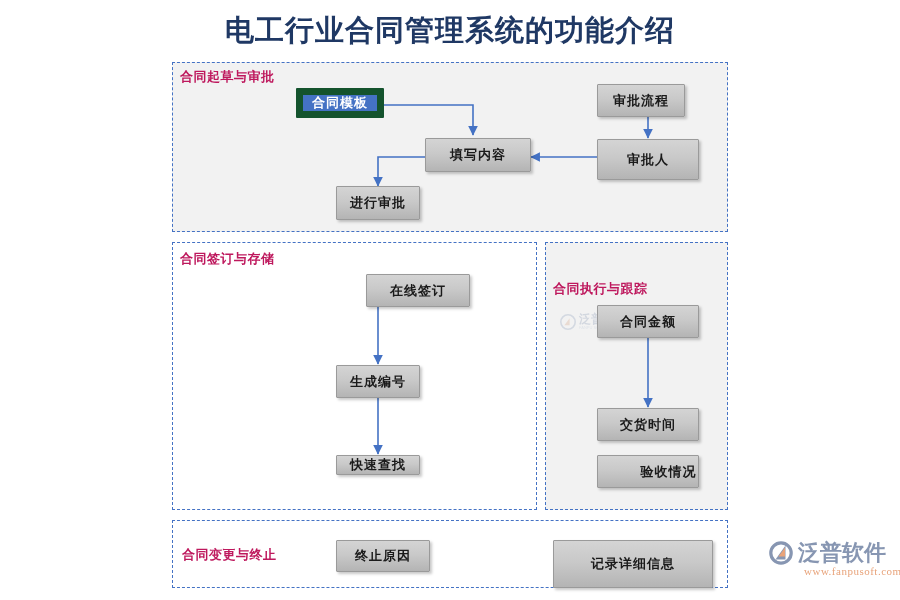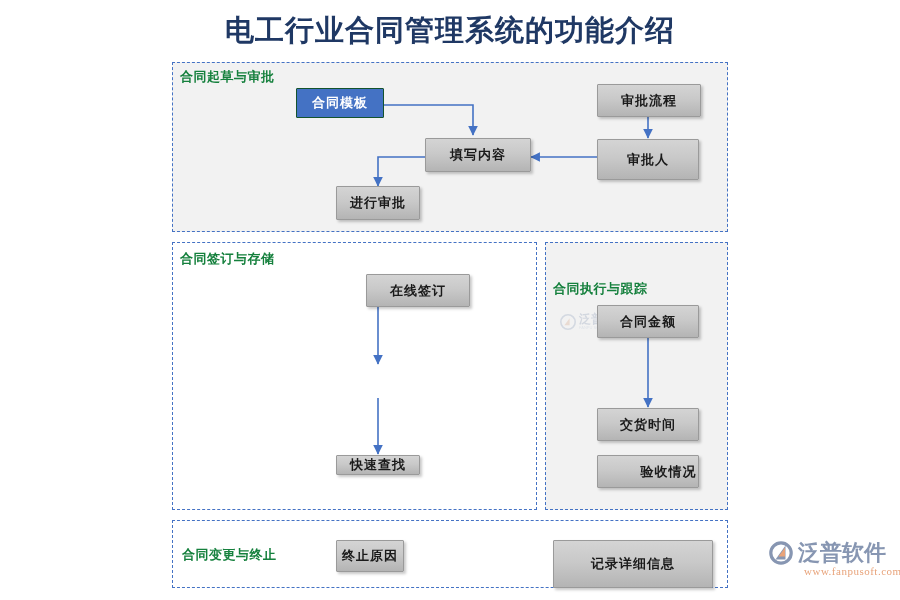--- a/index.html
+++ b/index.html
@@ -41,21 +41,21 @@
     border: 1px dashed #4472C4;
     box-sizing: border-box;
   }
   .section.filled { background: #F2F2F2; }
   .section.plain  { background: #FFFFFF; }
 
   .section-title {
     position: absolute;
     font-size: 13px;
     font-weight: bold;
-    color: #15803d;
+    color: #be185d;
     letter-spacing: 0.5px;
     white-space: nowrap;
   }
 
   
   .node {
     position: absolute;
     box-sizing: border-box;
     display: flex;
     align-items: center;
@@ -67,21 +67,21 @@
     border-radius: 1px;
   }
   .node.gray {
     background: linear-gradient(180deg, #D4D4D4 0%, #C9C9C9 45%, #B4B4B4 100%);
     border: 1px solid #9a9a9a;
     color: #1a1a1a;
     box-shadow: 2px 2px 3px rgba(0,0,0,0.22);
   }
   .node.blue {
     background: #4472C4;
-    border: 1px solid #14532d;
+    border: 7px solid #14532d;
     color: #ffffff;
     box-shadow: none;
   }
 
   
   .connectors {
     position: absolute;
     left: 0;
     top: 0;
     width: 900px;
@@ -198,36 +198,37 @@
 
     <path d="M648,338 L648,407" fill="none" stroke="#4472C4" stroke-width="1.6" marker-end="url(#arrowBlue)"></path>
   </svg>
 
   <div class="node blue" style="left:296px; top:88px; width:88px; height:30px;">合同模板</div>
 
   <div class="node gray" style="left:336px; top:186px; width:84px; height:34px;">进行审批</div>
 
   <div class="node gray" style="left:425px; top:138px; width:106px; height:34px;">填写内容</div>
 
-  <div class="node gray" style="left:597px; top:84px; width:104px; height:33px;">审批流程</div>
+  <div class="node gray" style="left:597px; top:84px; width:88px; height:33px;">审批流程</div>
 
   <div class="node gray" style="left:597px; top:139px; width:102px; height:41px;">审批人</div>
 
   <div class="node gray" style="left:336px; top:274px; width:104px; height:33px;margin-left:30px;">在线签订</div>
 
+  <div class="node gray" style="left:336px; top:365px; width:84px; height:33px;">生成编号</div>
 
   <div class="node gray" style="left:336px; top:455px; width:84px; height:20px;">快速查找</div>
 
   <div class="node gray" style="left:597px; top:305px; width:102px; height:33px;">合同金额</div>
 
   <div class="node gray" style="left:597px; top:408px; width:102px; height:33px;">交货时间</div>
 
   <div class="node gray" style="left:597px; top:455px; width:102px; height:33px;padding-left:41px;">验收情况</div>
 
-  <div class="node gray" style="left:336px; top:540px; width:68px; height:32px;">终止原因</div>
+  <div class="node gray" style="left:336px; top:540px; width:94px; height:32px;">终止原因</div>
 
   <div class="node gray" style="left:553px; top:540px; width:160px; height:48px;">记录详细信息</div>
 
   <div class="brand">
     <div class="brand-row">
       <svg width="26" height="26" viewBox="0 0 26 26">
         <path d="M13,1.2 A11.8,11.8 0 1,0 13,24.8 A11.8,11.8 0 1,0 13,1.2 Z
                  M13,4.4 A8.6,8.6 0 1,1 13,21.6 A8.6,8.6 0 1,1 13,4.4 Z" fill="#8796b2"></path>
         <path d="M7.5,19.5 L17.5,5.5 L17.5,19.5 Z" fill="#8796b2"></path>
         <path d="M10.5,16.5 L17.0,7.5 L17.0,16.5 Z" fill="#E8A37A"></path>

